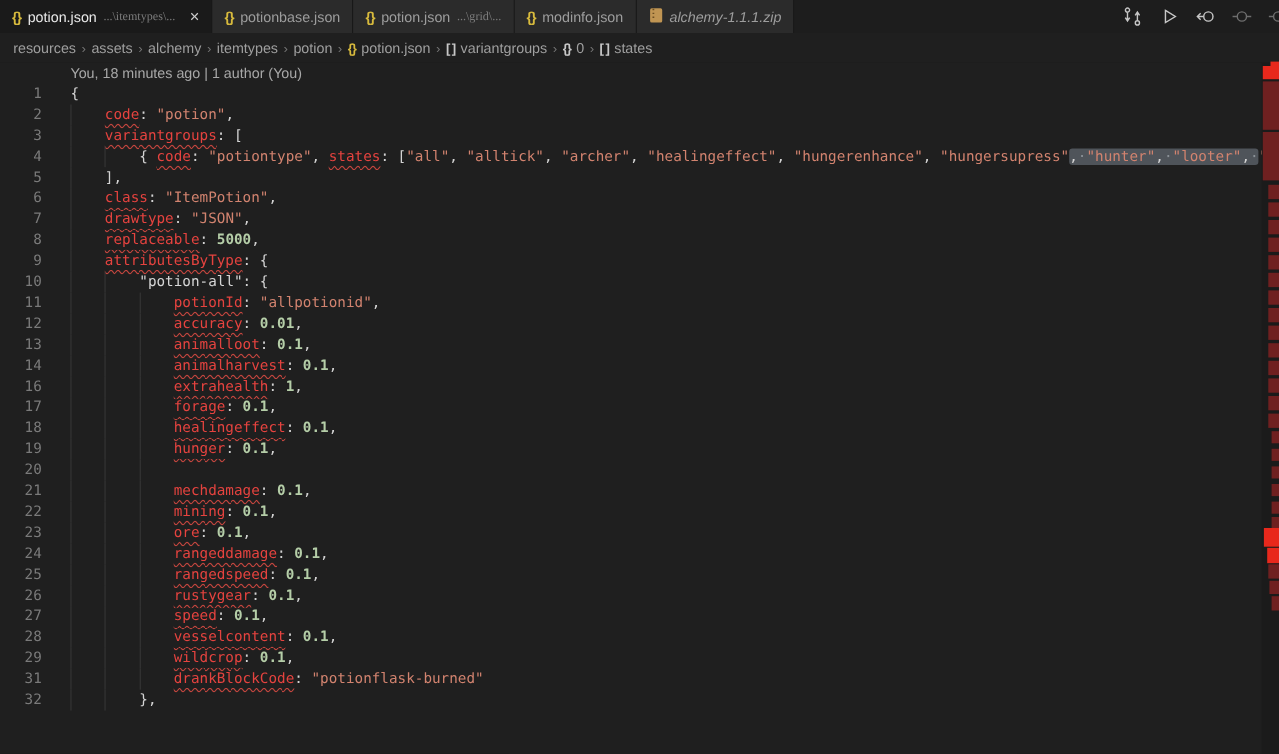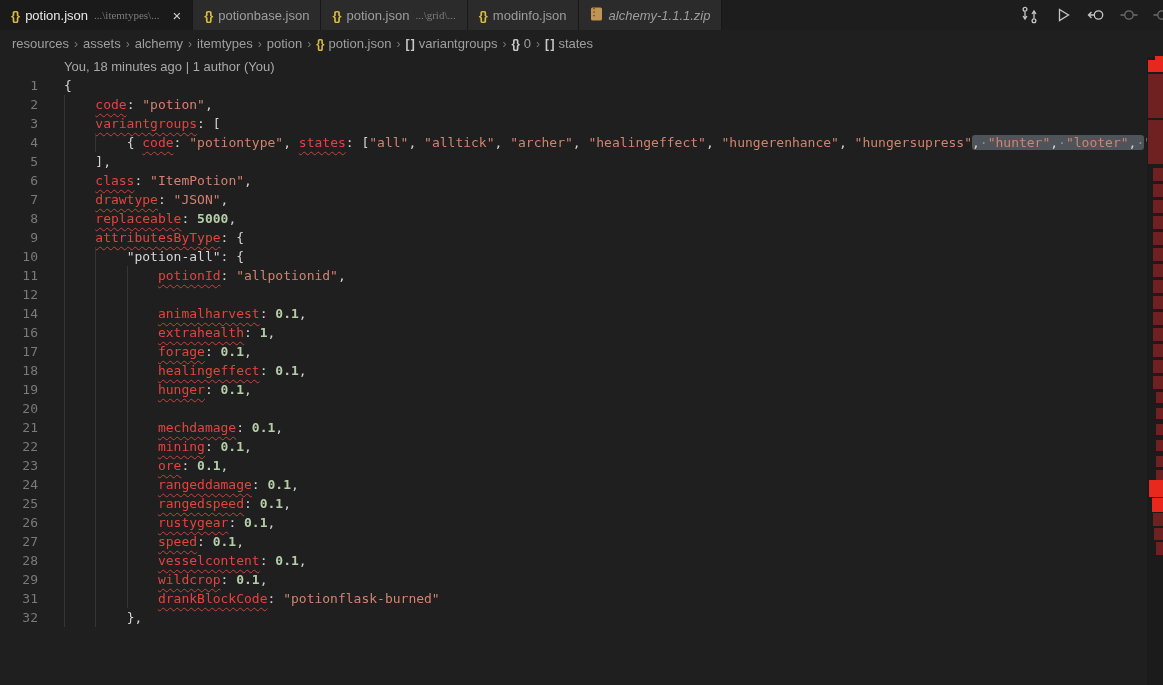--- a/index.html
+++ b/index.html
@@ -169,21 +169,22 @@
         <div class="line"><div class="guide" style="left: 64px;"></div><span class="lnum">2</span><span class="ltext">    <span class="tok-k">code</span><span class="tok-p">: </span><span class="tok-s">"potion"</span><span class="tok-p">,</span></span></div>
         <div class="line"><div class="guide" style="left: 64px;"></div><span class="lnum">3</span><span class="ltext">    <span class="tok-k">variantgroups</span><span class="tok-p">: [</span></span></div>
         <div class="line"><div class="guide" style="left: 64px;"></div><div class="guide" style="left: 95.332px;"></div><span class="lnum">4</span><span class="ltext">        <span class="tok-p">{ </span><span class="tok-k">code</span><span class="tok-p">: </span><span class="tok-s">"potiontype"</span><span class="tok-p">, </span><span class="tok-k">states</span><span class="tok-p">: [</span><span class="tok-s">"all"</span><span class="tok-p">, </span><span class="tok-s">"alltick"</span><span class="tok-p">, </span><span class="tok-s">"archer"</span><span class="tok-p">, </span><span class="tok-s">"healingeffect"</span><span class="tok-p">, </span><span class="tok-s">"hungerenhance"</span><span class="tok-p">, </span><span class="tok-s">"hungersupress"</span><span class="selgroup"><span class="tok-p">,</span><span class="tok-w">·</span><span class="tok-s">"hunter"</span><span class="tok-p">,</span><span class="tok-w">·</span><span class="tok-s">"looter"</span><span class="tok-p">,</span><span class="tok-w">·</span></span><span class="tok-s">"me</span></span></div>
         <div class="line"><div class="guide" style="left: 64px;"></div><span class="lnum">5</span><span class="ltext">    <span class="tok-p">],</span></span></div>
         <div class="line"><div class="guide" style="left: 64px;"></div><span class="lnum">6</span><span class="ltext">    <span class="tok-k">class</span><span class="tok-p">: </span><span class="tok-s">"ItemPotion"</span><span class="tok-p">,</span></span></div>
         <div class="line"><div class="guide" style="left: 64px;"></div><span class="lnum">7</span><span class="ltext">    <span class="tok-k">drawtype</span><span class="tok-p">: </span><span class="tok-s">"JSON"</span><span class="tok-p">,</span></span></div>
         <div class="line"><div class="guide" style="left: 64px;"></div><span class="lnum">8</span><span class="ltext">    <span class="tok-k">replaceable</span><span class="tok-p">: </span><span class="tok-n">5000</span><span class="tok-p">,</span></span></div>
         <div class="line"><div class="guide" style="left: 64px;"></div><span class="lnum">9</span><span class="ltext">    <span class="tok-k">attributesByType</span><span class="tok-p">: {</span></span></div>
         <div class="line"><div class="guide" style="left: 64px;"></div><div class="guide" style="left: 95.332px;"></div><span class="lnum">10</span><span class="ltext">        <span class="tok-q">"potion-all"</span><span class="tok-p">: {</span></span></div>
         <div class="line"><div class="guide" style="left: 64px;"></div><div class="guide" style="left: 95.332px;"></div><div class="guide" style="left: 126.664px;"></div><span class="lnum">11</span><span class="ltext">            <span class="tok-k">potionId</span><span class="tok-p">: </span><span class="tok-s">"allpotionid"</span><span class="tok-p">,</span></span></div>
-        <div class="line"><div class="guide" style="left: 64px;"></div><div class="guide" style="left: 95.332px;"></div><div class="guide" style="left: 126.664px;"></div><span class="lnum">12</span></div>
+        <div class="line"><div class="guide" style="left: 64px;"></div><div class="guide" style="left: 95.332px;"></div><div class="guide" style="left: 126.664px;"></div><span class="lnum">12</span><span class="ltext">            <span class="tok-k">accuracy</span><span class="tok-p">: </span><span class="tok-n">0.01</span><span class="tok-p">,</span></span></div>
+        <div class="line"><div class="guide" style="left: 64px;"></div><div class="guide" style="left: 95.332px;"></div><div class="guide" style="left: 126.664px;"></div><span class="lnum">13</span><span class="ltext">            <span class="tok-k">animalloot</span><span class="tok-p">: </span><span class="tok-n">0.1</span><span class="tok-p">,</span></span></div>
         <div class="line"><div class="guide" style="left: 64px;"></div><div class="guide" style="left: 95.332px;"></div><div class="guide" style="left: 126.664px;"></div><span class="lnum">14</span><span class="ltext">            <span class="tok-k">animalharvest</span><span class="tok-p">: </span><span class="tok-n">0.1</span><span class="tok-p">,</span></span></div>
         <div class="line"><div class="guide" style="left: 64px;"></div><div class="guide" style="left: 95.332px;"></div><div class="guide" style="left: 126.664px;"></div><span class="lnum">16</span><span class="ltext">            <span class="tok-k">extrahealth</span><span class="tok-p">: </span><span class="tok-n">1</span><span class="tok-p">,</span></span></div>
         <div class="line"><div class="guide" style="left: 64px;"></div><div class="guide" style="left: 95.332px;"></div><div class="guide" style="left: 126.664px;"></div><span class="lnum">17</span><span class="ltext">            <span class="tok-k">forage</span><span class="tok-p">: </span><span class="tok-n">0.1</span><span class="tok-p">,</span></span></div>
         <div class="line"><div class="guide" style="left: 64px;"></div><div class="guide" style="left: 95.332px;"></div><div class="guide" style="left: 126.664px;"></div><span class="lnum">18</span><span class="ltext">            <span class="tok-k">healingeffect</span><span class="tok-p">: </span><span class="tok-n">0.1</span><span class="tok-p">,</span></span></div>
         <div class="line"><div class="guide" style="left: 64px;"></div><div class="guide" style="left: 95.332px;"></div><div class="guide" style="left: 126.664px;"></div><span class="lnum">19</span><span class="ltext">            <span class="tok-k">hunger</span><span class="tok-p">: </span><span class="tok-n">0.1</span><span class="tok-p">,</span></span></div>
         <div class="line"><div class="guide" style="left: 64px;"></div><div class="guide" style="left: 95.332px;"></div><div class="guide" style="left: 126.664px;"></div><span class="lnum">20</span></div>
         <div class="line"><div class="guide" style="left: 64px;"></div><div class="guide" style="left: 95.332px;"></div><div class="guide" style="left: 126.664px;"></div><span class="lnum">21</span><span class="ltext">            <span class="tok-k">mechdamage</span><span class="tok-p">: </span><span class="tok-n">0.1</span><span class="tok-p">,</span></span></div>
         <div class="line"><div class="guide" style="left: 64px;"></div><div class="guide" style="left: 95.332px;"></div><div class="guide" style="left: 126.664px;"></div><span class="lnum">22</span><span class="ltext">            <span class="tok-k">mining</span><span class="tok-p">: </span><span class="tok-n">0.1</span><span class="tok-p">,</span></span></div>
         <div class="line"><div class="guide" style="left: 64px;"></div><div class="guide" style="left: 95.332px;"></div><div class="guide" style="left: 126.664px;"></div><span class="lnum">23</span><span class="ltext">            <span class="tok-k">ore</span><span class="tok-p">: </span><span class="tok-n">0.1</span><span class="tok-p">,</span></span></div>
         <div class="line"><div class="guide" style="left: 64px;"></div><div class="guide" style="left: 95.332px;"></div><div class="guide" style="left: 126.664px;"></div><span class="lnum">24</span><span class="ltext">            <span class="tok-k">rangeddamage</span><span class="tok-p">: </span><span class="tok-n">0.1</span><span class="tok-p">,</span></span></div>

